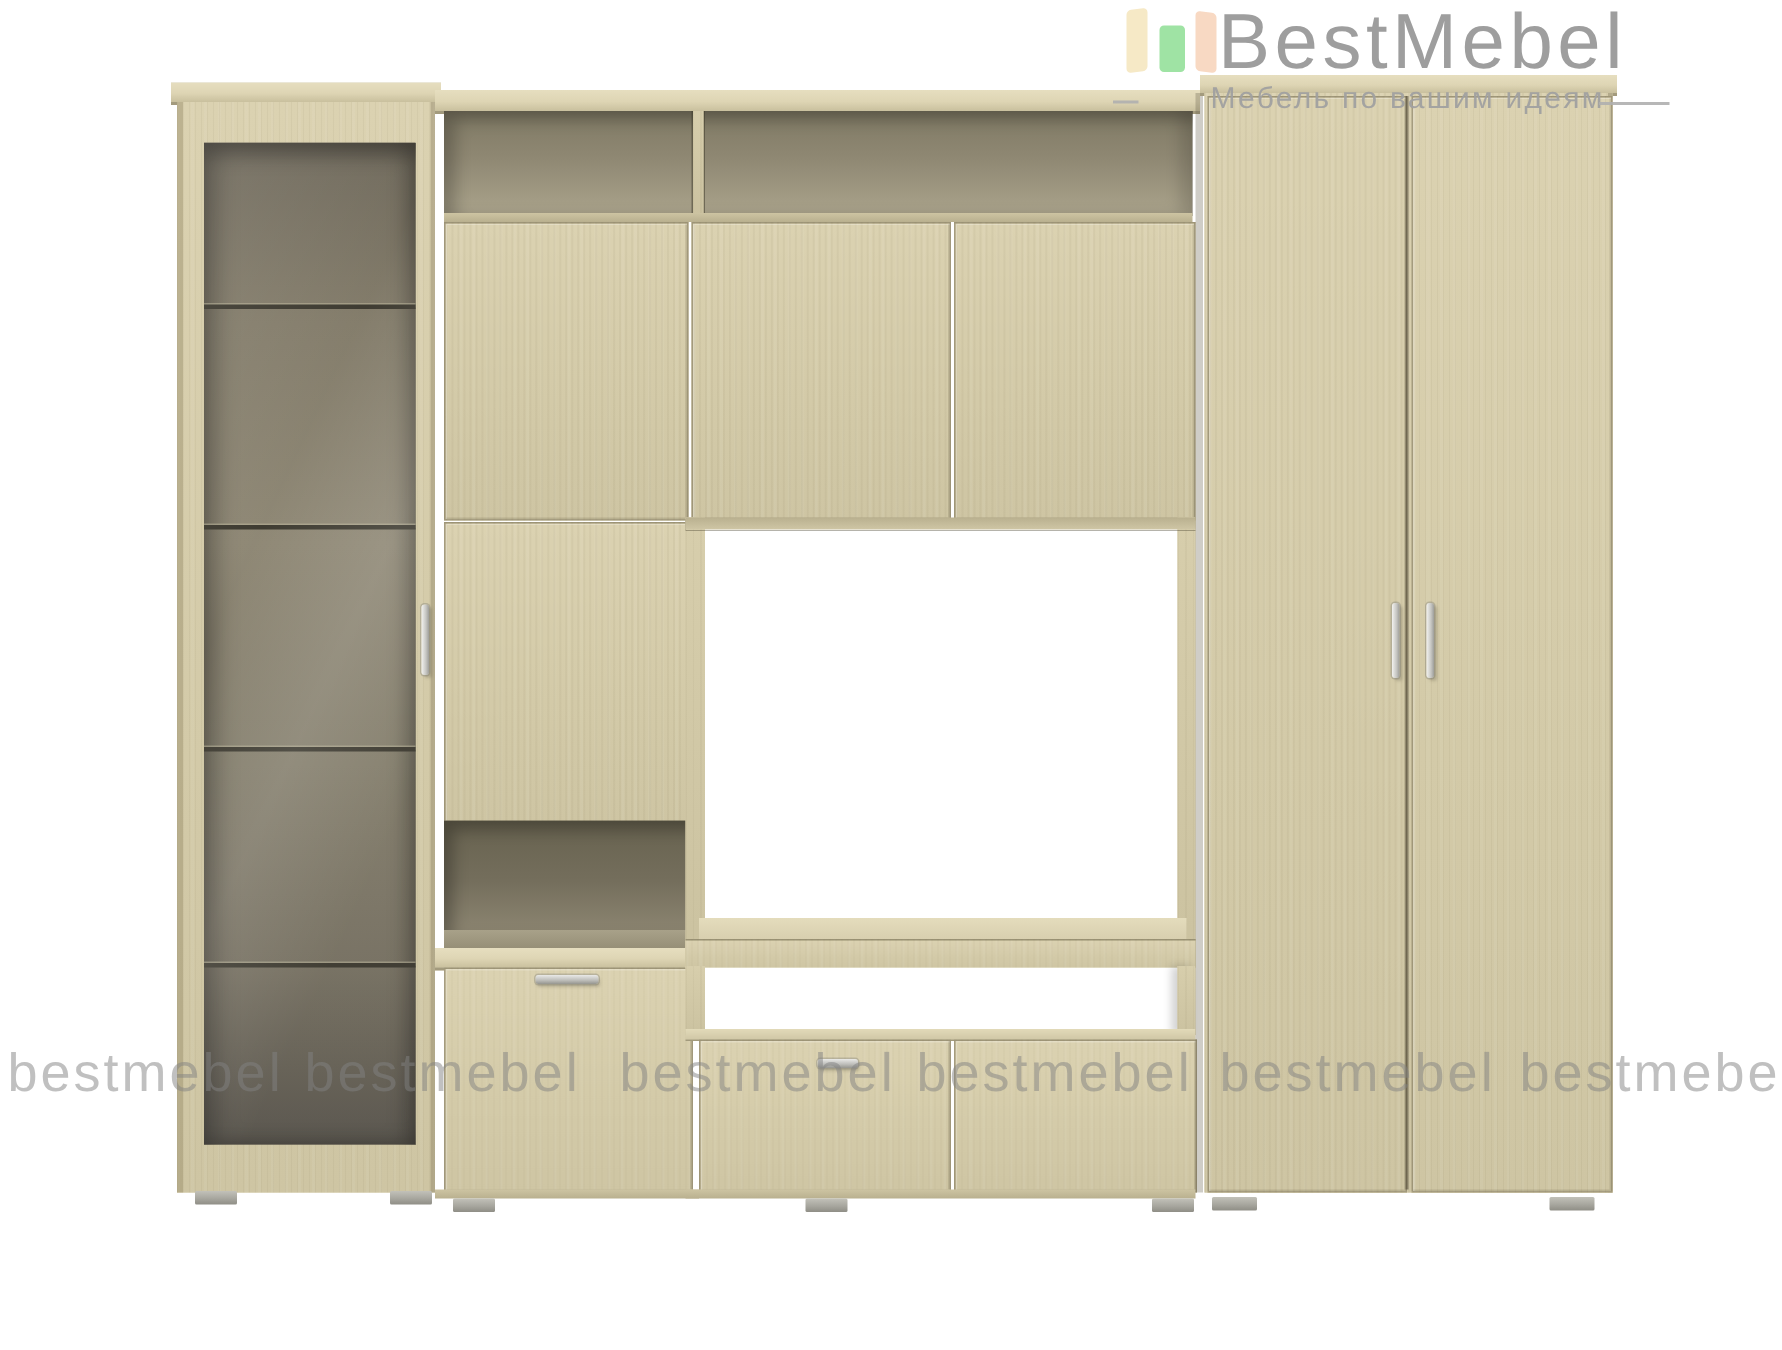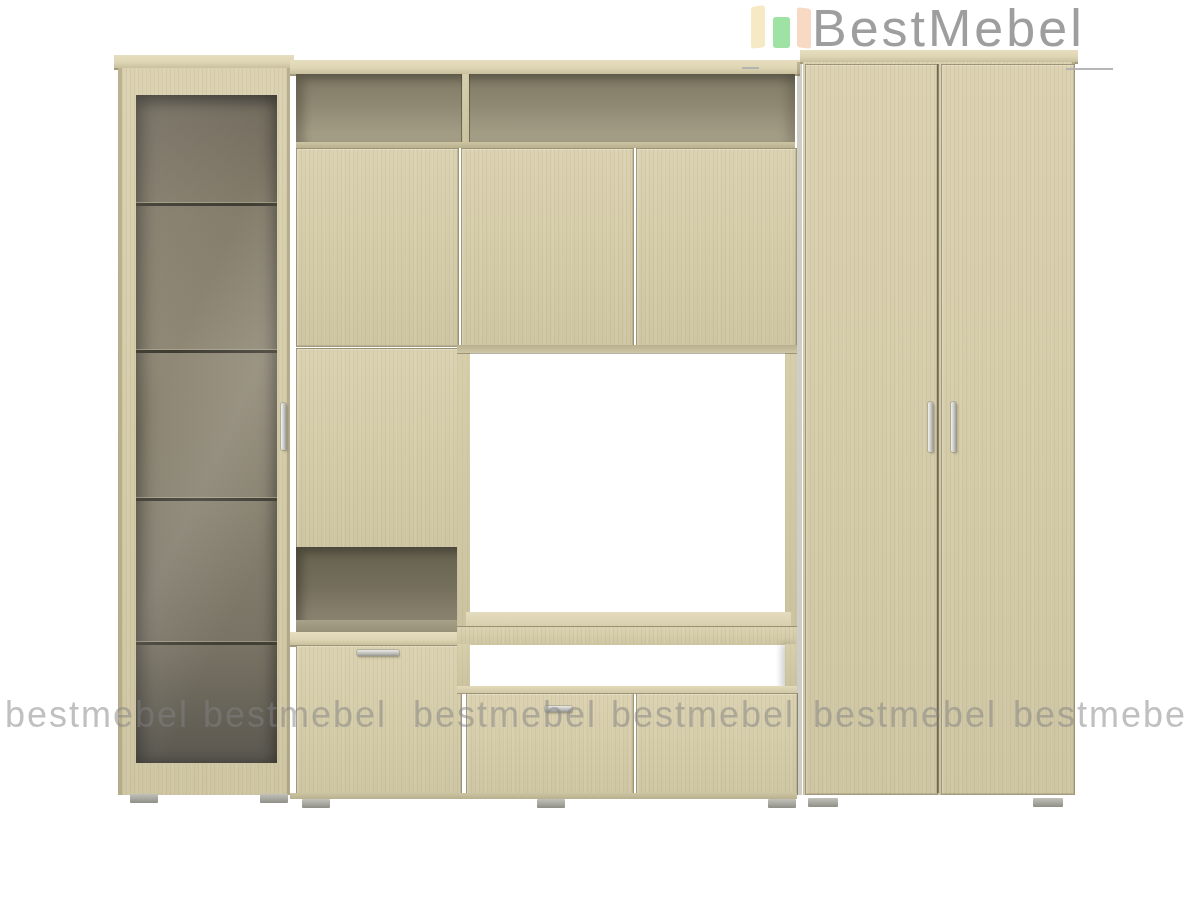--- a/index.html
+++ b/index.html
@@ -160,20 +160,21 @@
 
   <div class="abs" style="left:740px;top:0;width:440px;height:85px;">
 
     <div class="abs" style="left:10px;top:4px;width:66px;height:46px;">
       <div class="abs logo-bar" style="left:1px;top:2px;width:14px;height:42px;background:#f6e9c6;transform:skewY(-7deg);"></div>
       <div class="abs logo-bar" style="left:23px;top:13px;width:17px;height:31px;background:#9fe3a4;"></div>
       <div class="abs logo-bar" style="left:47px;top:4px;width:14px;height:40px;background:#f8d9c3;transform:skewY(7deg);"></div>
     </div>
     <div class="abs logo-text" style="left:72px;top:-2px;">BestMebel</div>
     <div class="abs logo-dash" style="left:2px;top:67px;width:17px;"></div>
+    <div class="abs logo-tagline" style="left:67px;top:55px;">Мебель по вашим идеям</div>
     <div class="abs logo-dash" style="left:326px;top:68px;width:47px;"></div>
   </div>
 
   <span class="watermark">bestmebel</span>
   <span class="watermark">bestmebel</span>
   <span class="watermark">bestmebel</span>
   <span class="watermark">bestmebel</span>
   <span class="watermark">bestmebel</span>
   <span class="watermark">bestmebel</span>
 

